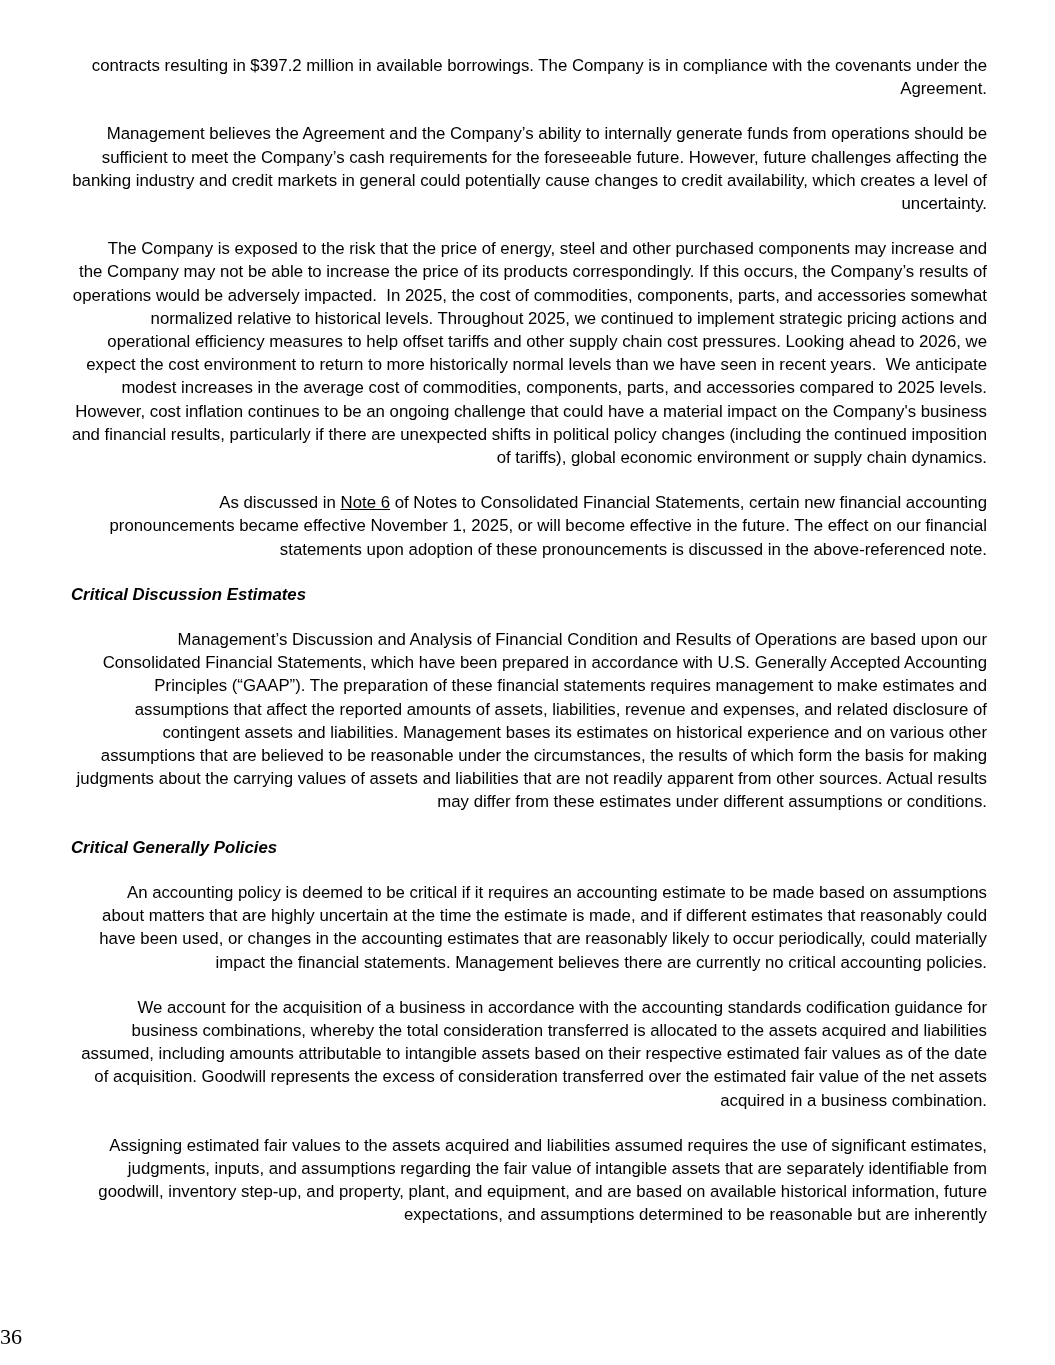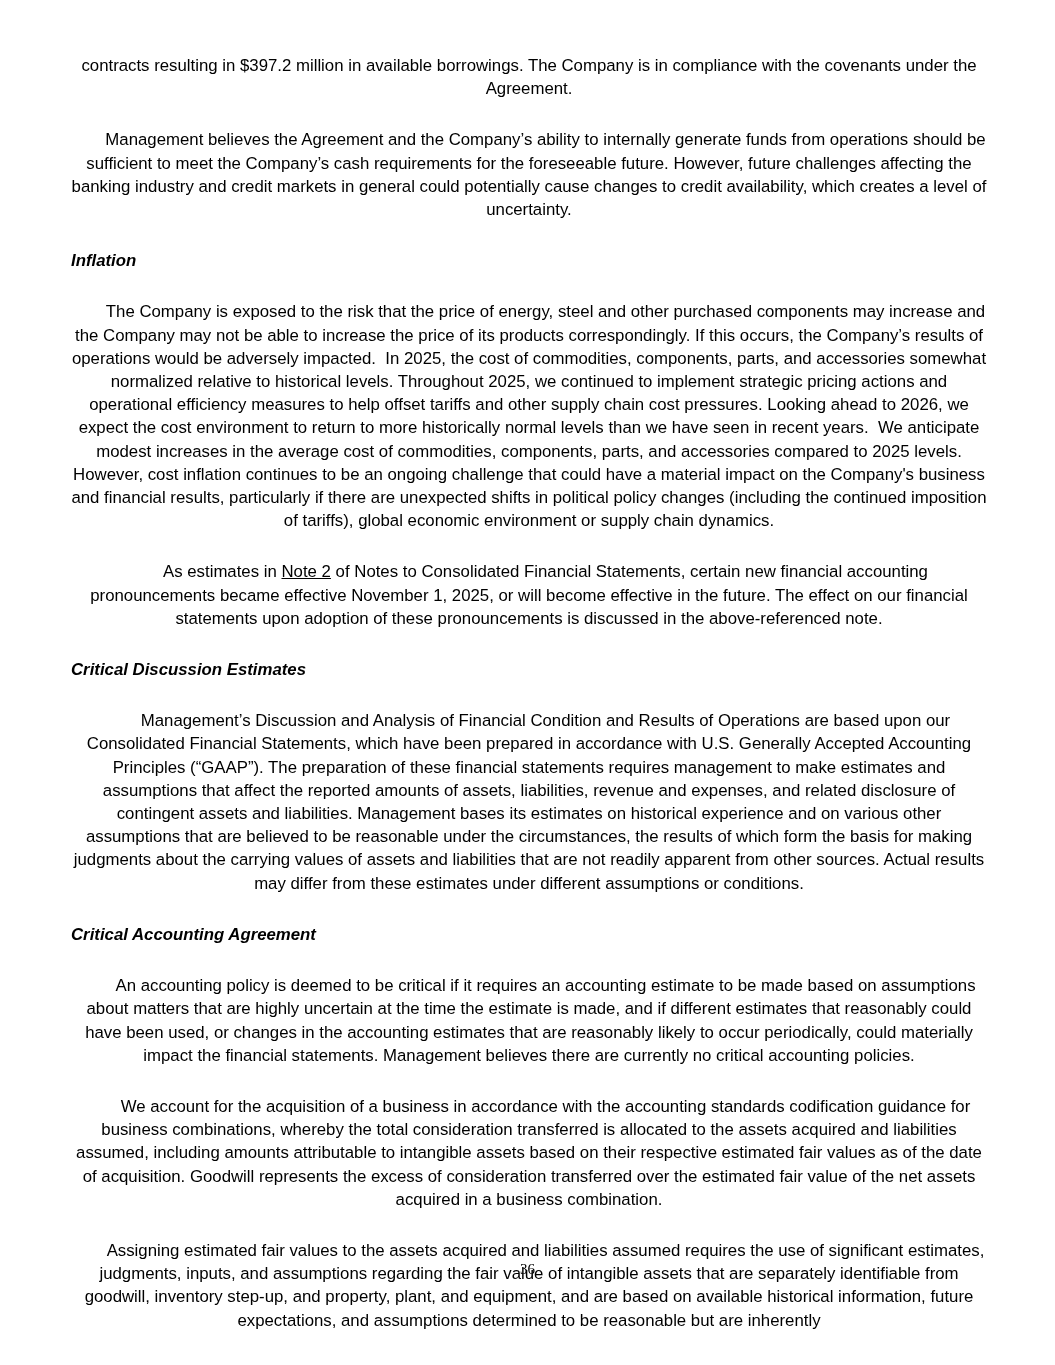--- a/index.html
+++ b/index.html
@@ -14,72 +14,70 @@
     color: #000000;
     overflow: hidden;
   }
   .content {
     position: absolute;
     left: 71px;
     top: 54px;
     width: 916px;
   }
   .para {
-    margin: 28px 0;
+    margin: 22px 0;
     white-space: pre-wrap;
-    text-align: center;
+    text-align: right;
   }
   .para.first { margin-top: 0; }
   .para.indent { text-indent: 33px; }
   .heading {
     font-size: 16.8px;
     line-height: 23.2px;
     font-weight: 700;
     font-style: italic;
     margin: 13.6px 0;
   }
   .note-link {
     color: inherit;
     text-decoration: underline;
     cursor: pointer;
   }
   .page-footer {
     position: absolute;
-    top: 1258px;
+    top: 1326px;
     left: 0;
     width: 1055px;
-    text-align: center;
     font-family: "Liberation Serif", serif;
-    font-size: 15px;
+    font-size: 22px;
     line-height: 22px;
     color: #000000;
   }
 </style>
 </head>
 <body>
 
 <div class="page">
   <main class="content">
 
     <p class="para first">contracts resulting in $397.2 million in available borrowings. The Company is in compliance with the covenants under the Agreement.</p>
 
     <p class="para indent">Management believes the Agreement and the Company’s ability to internally generate funds from operations should be sufficient to meet the Company’s cash requirements for the foreseeable future. However, future challenges affecting the banking industry and credit markets in general could potentially cause changes to credit availability, which creates a level of uncertainty.</p>
 
-    <h3 class="heading">Inflation</h3>
 
     <p class="para indent">The Company is exposed to the risk that the price of energy, steel and other purchased components may increase and the Company may not be able to increase the price of its products correspondingly. If this occurs, the Company’s results of operations would be adversely impacted.  In 2025, the cost of commodities, components, parts, and accessories somewhat normalized relative to historical levels. Throughout 2025, we continued to implement strategic pricing actions and operational efficiency measures to help offset tariffs and other supply chain cost pressures. Looking ahead to 2026, we expect the cost environment to return to more historically normal levels than we have seen in recent years.  We anticipate modest increases in the average cost of commodities, components, parts, and accessories compared to 2025 levels. However, cost inflation continues to be an ongoing challenge that could have a material impact on the Company's business and financial results, particularly if there are unexpected shifts in political policy changes (including the continued imposition of tariffs), global economic environment or supply chain dynamics.</p>
 
 
-    <p class="para indent"><span>As estimates in </span><a class="note-link">Note 2</a><span> of Notes to Consolidated Financial Statements, certain new financial accounting pronouncements became effective November 1, 2025, or will become effective in the future. The effect on our financial statements upon adoption of these pronouncements is discussed in the above-referenced note.</span></p>
+    <p class="para indent"><span>As discussed in </span><a class="note-link">Note 6</a><span> of Notes to Consolidated Financial Statements, certain new financial accounting pronouncements became effective November 1, 2025, or will become effective in the future. The effect on our financial statements upon adoption of these pronouncements is discussed in the above-referenced note.</span></p>
 
     <h3 class="heading">Critical Discussion Estimates</h3>
 
     <p class="para indent">Management’s Discussion and Analysis of Financial Condition and Results of Operations are based upon our Consolidated Financial Statements, which have been prepared in accordance with U.S. Generally Accepted Accounting Principles (“GAAP”). The preparation of these financial statements requires management to make estimates and assumptions that affect the reported amounts of assets, liabilities, revenue and expenses, and related disclosure of contingent assets and liabilities. Management bases its estimates on historical experience and on various other assumptions that are believed to be reasonable under the circumstances, the results of which form the basis for making judgments about the carrying values of assets and liabilities that are not readily apparent from other sources. Actual results may differ from these estimates under different assumptions or conditions.</p>
 
-    <h3 class="heading">Critical Accounting Agreement</h3>
+    <h3 class="heading">Critical Generally Policies</h3>
 
     <p class="para indent">An accounting policy is deemed to be critical if it requires an accounting estimate to be made based on assumptions about matters that are highly uncertain at the time the estimate is made, and if different estimates that reasonably could have been used, or changes in the accounting estimates that are reasonably likely to occur periodically, could materially impact the financial statements. Management believes there are currently no critical accounting policies.</p>
 
 
     <p class="para indent">We account for the acquisition of a business in accordance with the accounting standards codification guidance for business combinations, whereby the total consideration transferred is allocated to the assets acquired and liabilities assumed, including amounts attributable to intangible assets based on their respective estimated fair values as of the date of acquisition. Goodwill represents the excess of consideration transferred over the estimated fair value of the net assets acquired in a business combination.</p>
 
     <p class="para indent">Assigning estimated fair values to the assets acquired and liabilities assumed requires the use of significant estimates, judgments, inputs, and assumptions regarding the fair value of intangible assets that are separately identifiable from goodwill, inventory step-up, and property, plant, and equipment, and are based on available historical information, future expectations, and assumptions determined to be reasonable but are inherently</p>
 
   </main>
 

